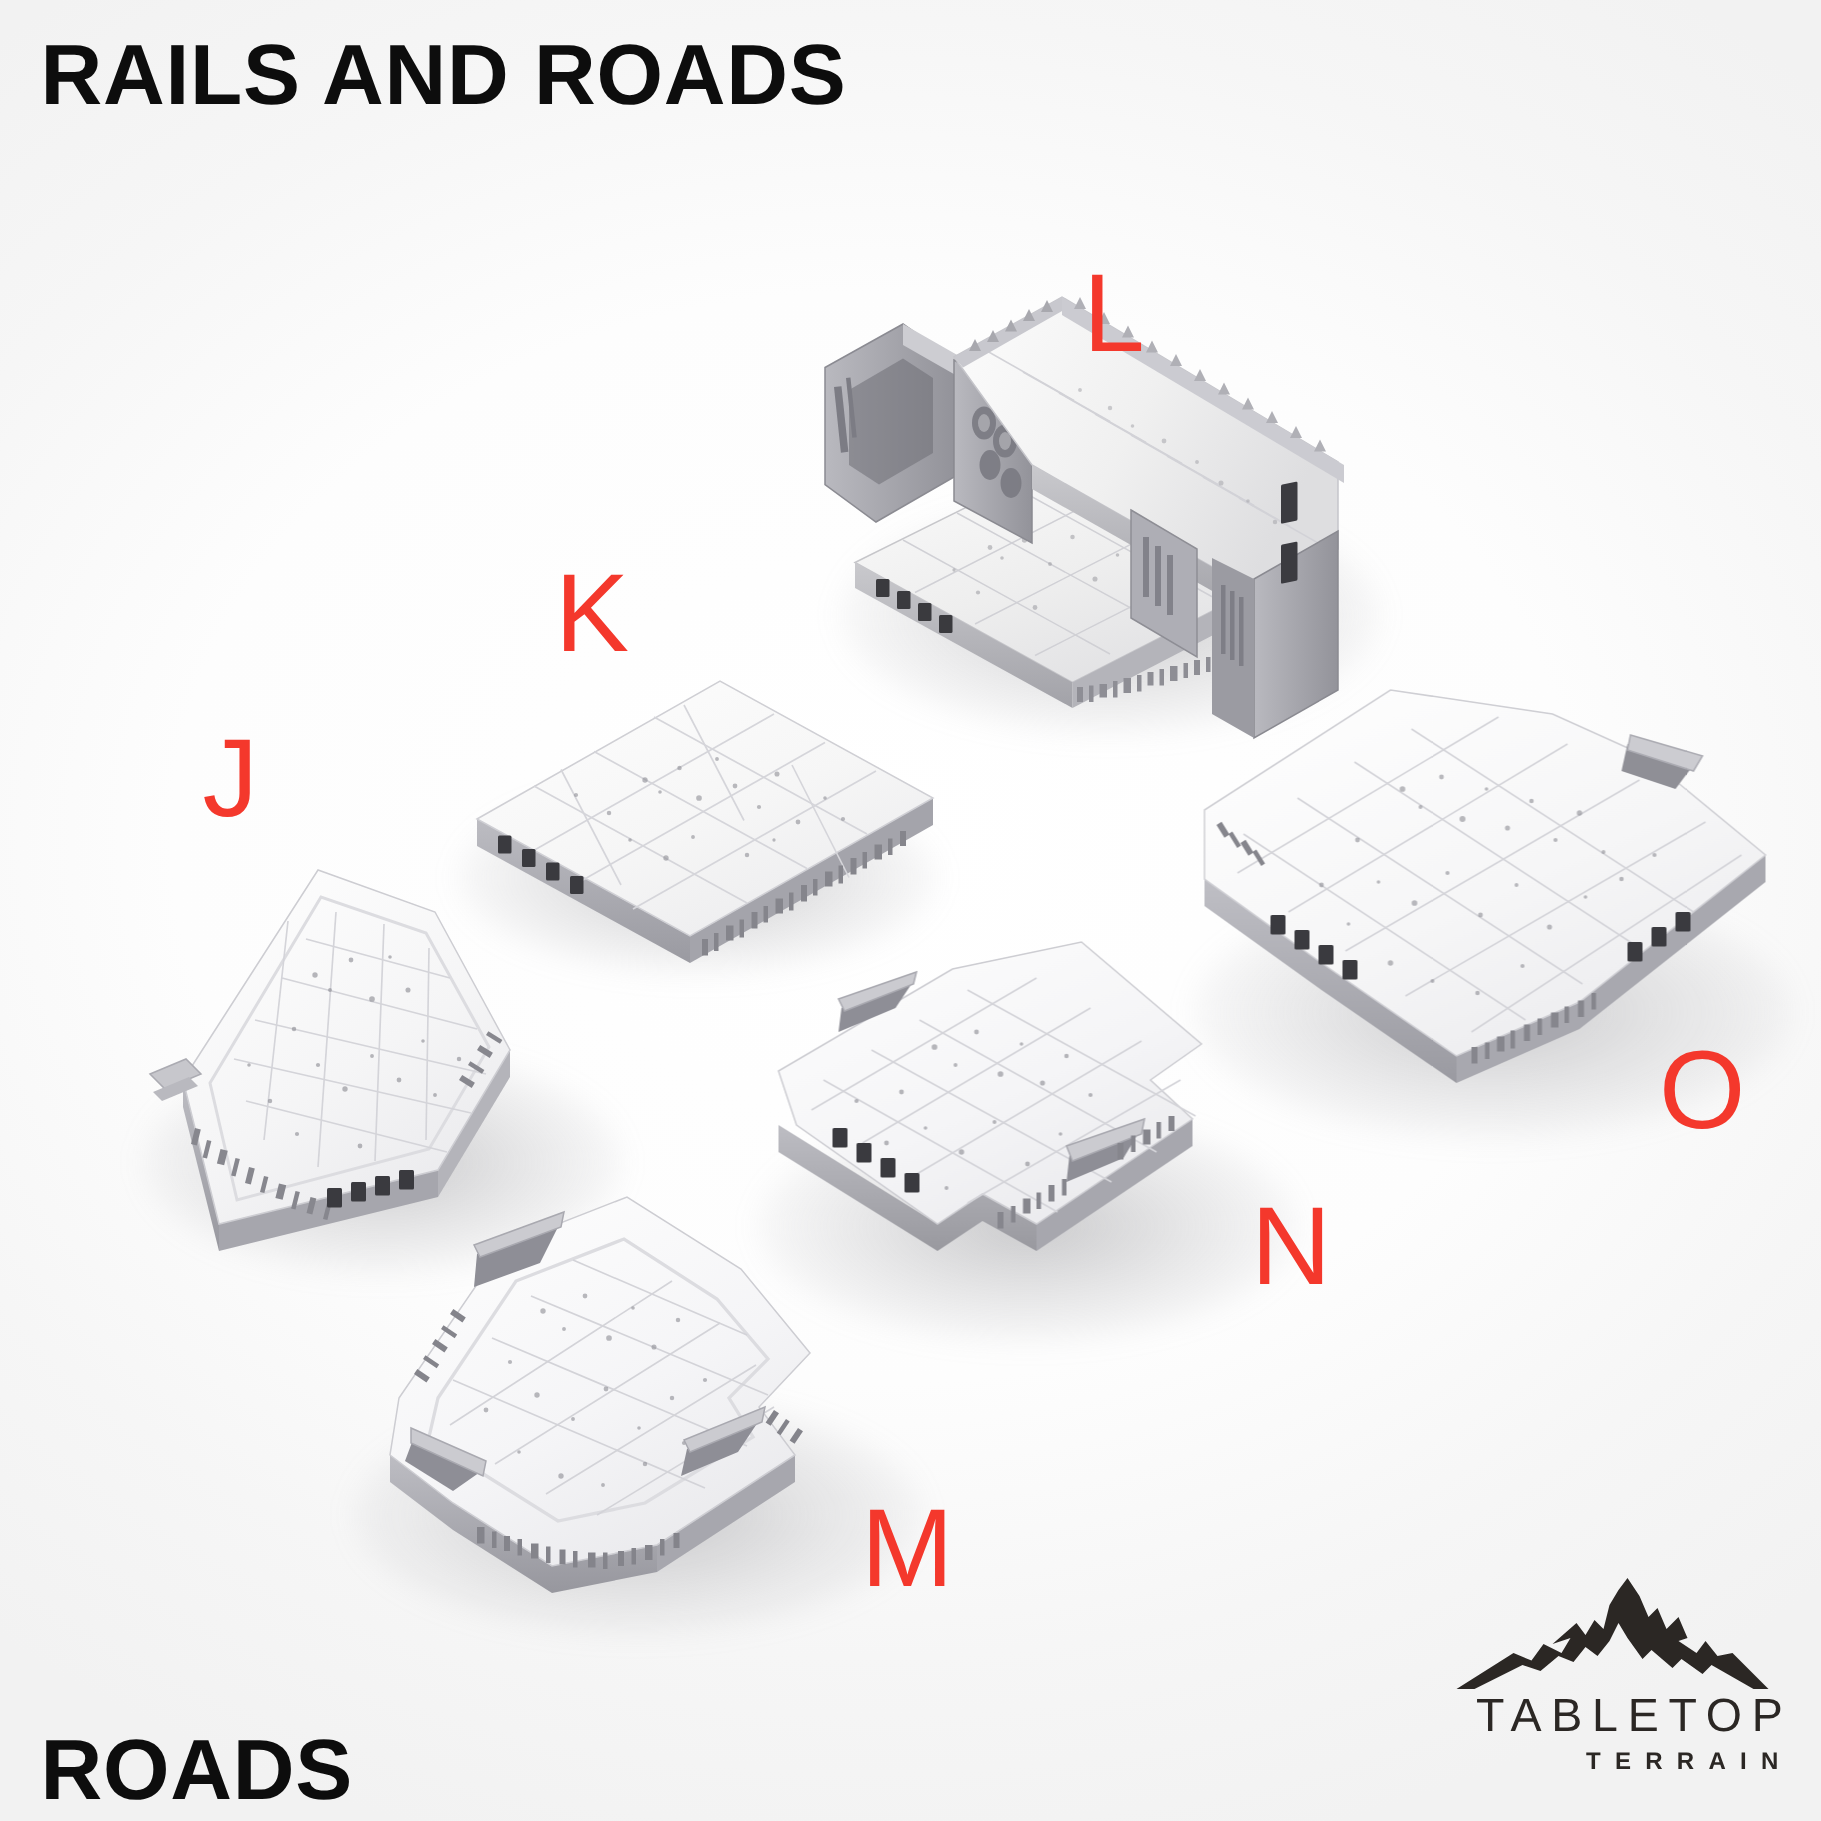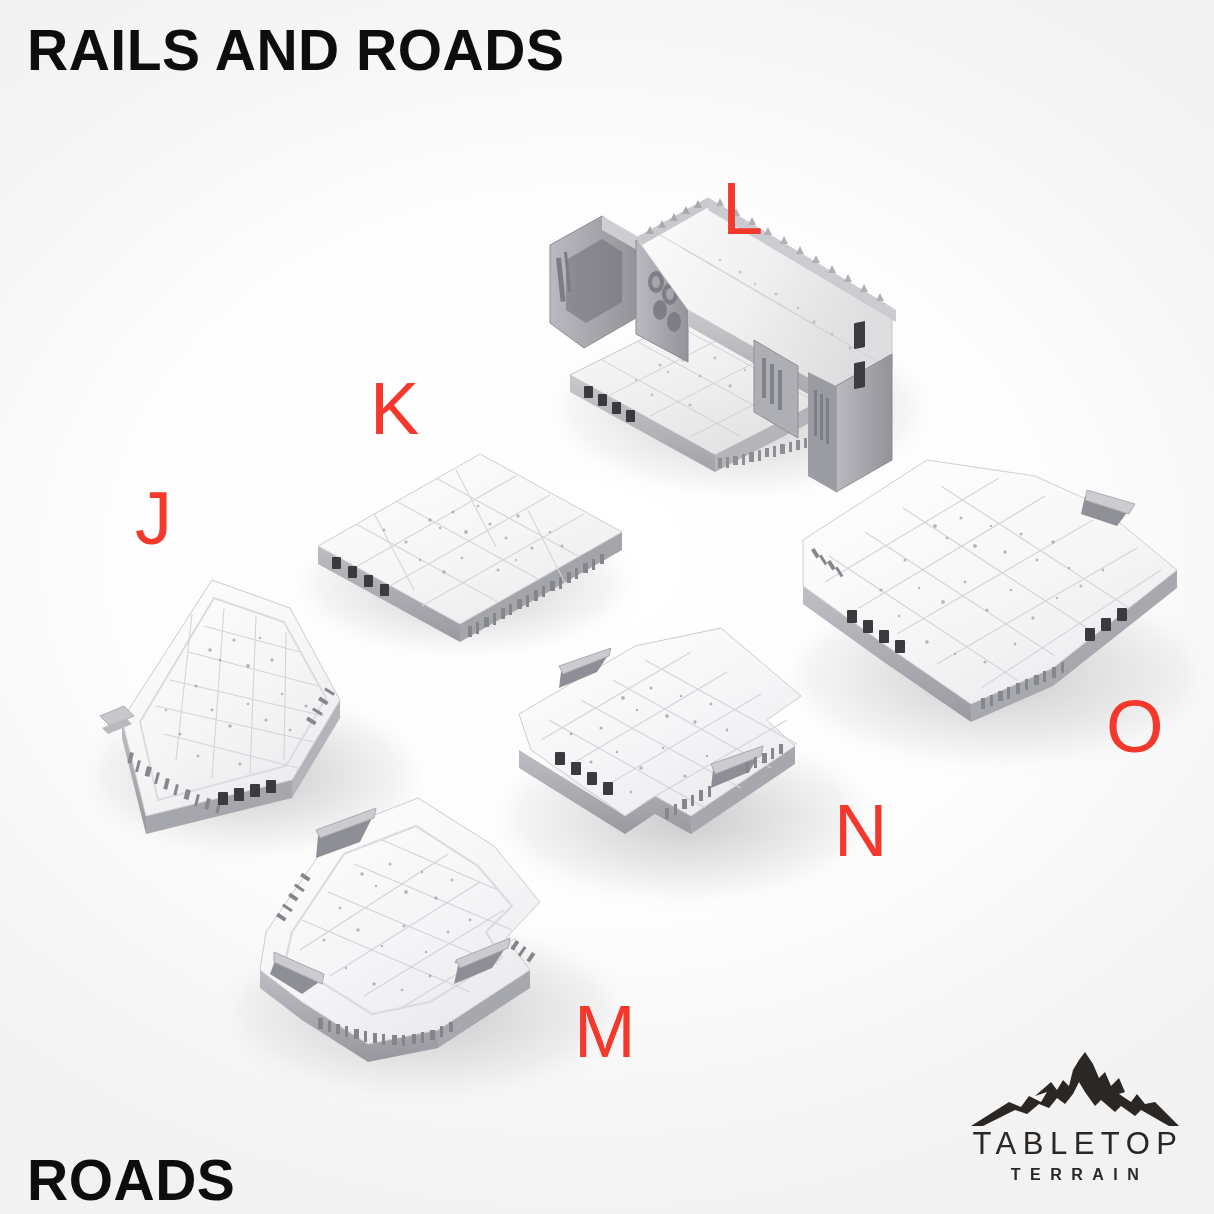--- a/index.html
+++ b/index.html
@@ -48,21 +48,21 @@
   #label-N { left: 834px;  top: 794px; }
   #label-O { left: 1106px; top: 690px; }
 
   
   #logo {
     position: absolute;
     left: 955px;
     top: 1052px;
     width: 240px;
     height: 150px;
-    text-align: center;
+    text-align: right;
   }
   #logo .mountain { display:block; margin: 0 auto; }
   #logo .brand-main {
     display: block;
     font-size: 31px;
     font-weight: 400;
     letter-spacing: 6.5px;
     color: #2b2724;
     margin-top: -2px;
     padding-left: 6px;

